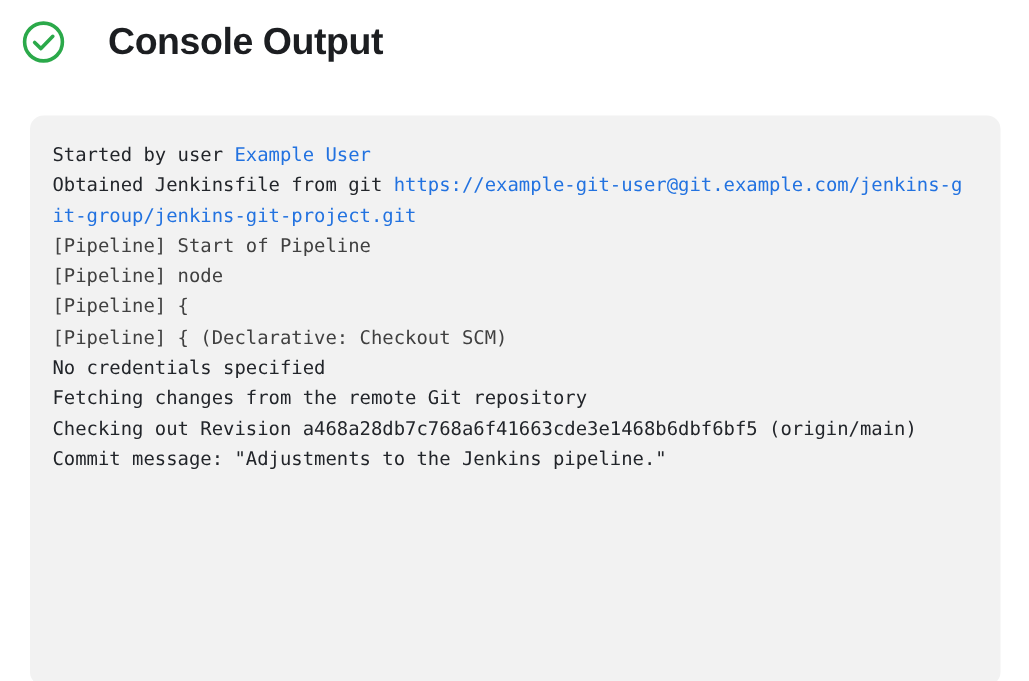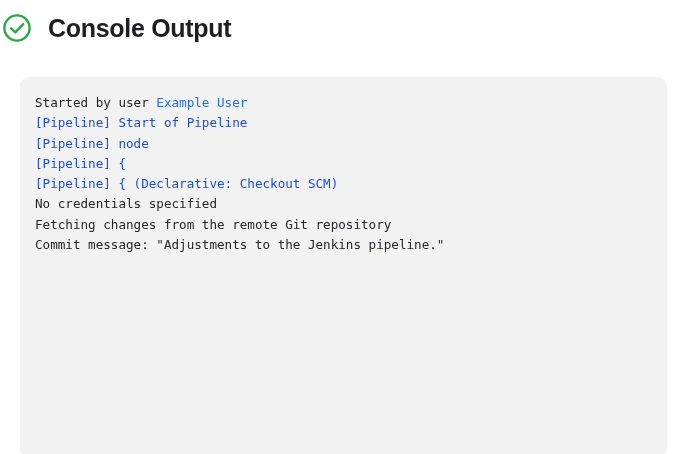--- a/index.html
+++ b/index.html
@@ -13,22 +13,22 @@
   }
   body {
     font-family: "Liberation Sans", sans-serif;
     -webkit-font-smoothing: antialiased;
   }
 
   
   .page-header {
     display: flex;
     align-items: center;
-    gap: 16px;
-    padding: 12px 0 0 2px;
+    gap: 28px;
+    padding: 12px 0 0 14px;
     height: 44px;
     box-sizing: border-box;
   }
   .status-icon {
     width: 30px;
     height: 30px;
     flex: 0 0 30px;
     display: block;
   }
   .page-title {
@@ -56,21 +56,21 @@
   .console-line {
     font-family: "DejaVu Sans Mono", "Liberation Mono", monospace;
     font-size: 12.6px;
     line-height: 20.3px;
     color: #22252a;
     white-space: pre-wrap;
     word-break: break-all;
     letter-spacing: 0px;
   }
   .console-line.muted {
-    color: #1d4ed8;
+    color: #404040;
   }
   .tok-link {
     color: #2272e0;
   }
 </style>
 </head>
 <body>
 
 <div class="page-header">
   <span class="status-icon">
@@ -78,21 +78,23 @@
       <circle cx="15" cy="15" r="12.6" fill="none" stroke="#2ba94a" stroke-width="2.4"></circle>
       <path d="M9.1 15.3 L13.3 19.4 L21.2 11.2" fill="none" stroke="#2ba94a" stroke-width="2.4" stroke-linecap="round" stroke-linejoin="round"></path>
     </svg>
   </span>
   <span class="page-title">Console Output</span>
 </div>
 
 <div class="console-wrap">
   <div class="console-block" id="console-block">
       <div class="console-line"><span>Started by user </span><span class="tok-link">Example User</span></div>
+      <div class="console-line"><span>Obtained Jenkinsfile from git </span><span class="tok-link">https://example-git-user@git.example.com/jenkins-git-group/jenkins-git-project.git</span></div>
       <div class="console-line muted"><span class="muted">[Pipeline] Start of Pipeline</span></div>
       <div class="console-line muted"><span class="muted">[Pipeline] node</span></div>
       <div class="console-line muted"><span class="muted">[Pipeline] {</span></div>
       <div class="console-line muted"><span class="muted">[Pipeline] { (Declarative: Checkout SCM)</span></div>
       <div class="console-line"><span>No credentials specified</span></div>
       <div class="console-line"><span>Fetching changes from the remote Git repository</span></div>
+      <div class="console-line"><span>Checking out Revision a468a28db7c768a6f41663cde3e1468b6dbf6bf5 (origin/main)</span></div>
       <div class="console-line"><span>Commit message: "Adjustments to the Jenkins pipeline."</span></div>
     </div>
 </div>
 
 </body></html>

